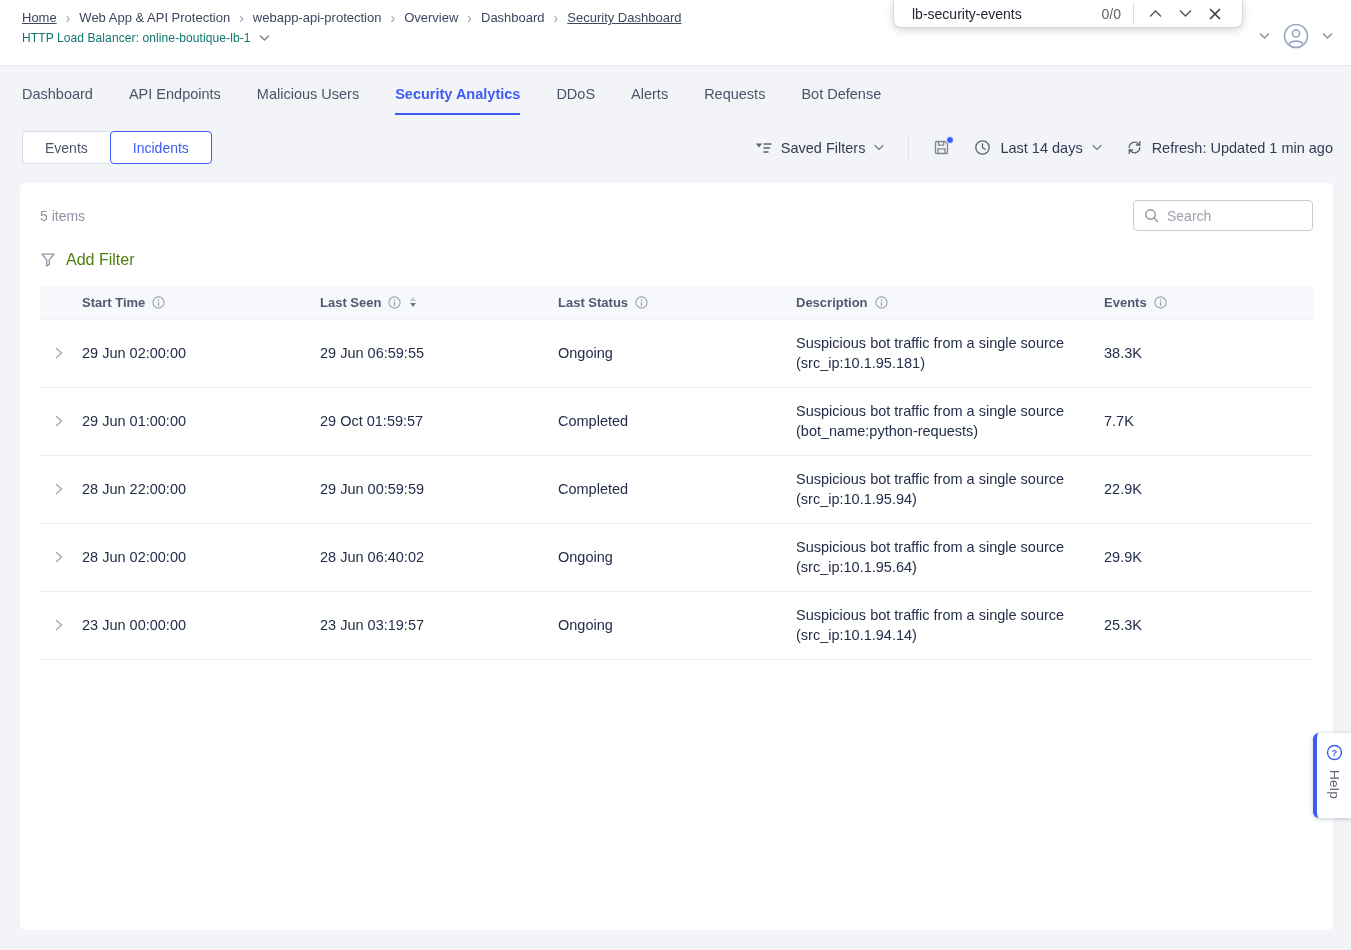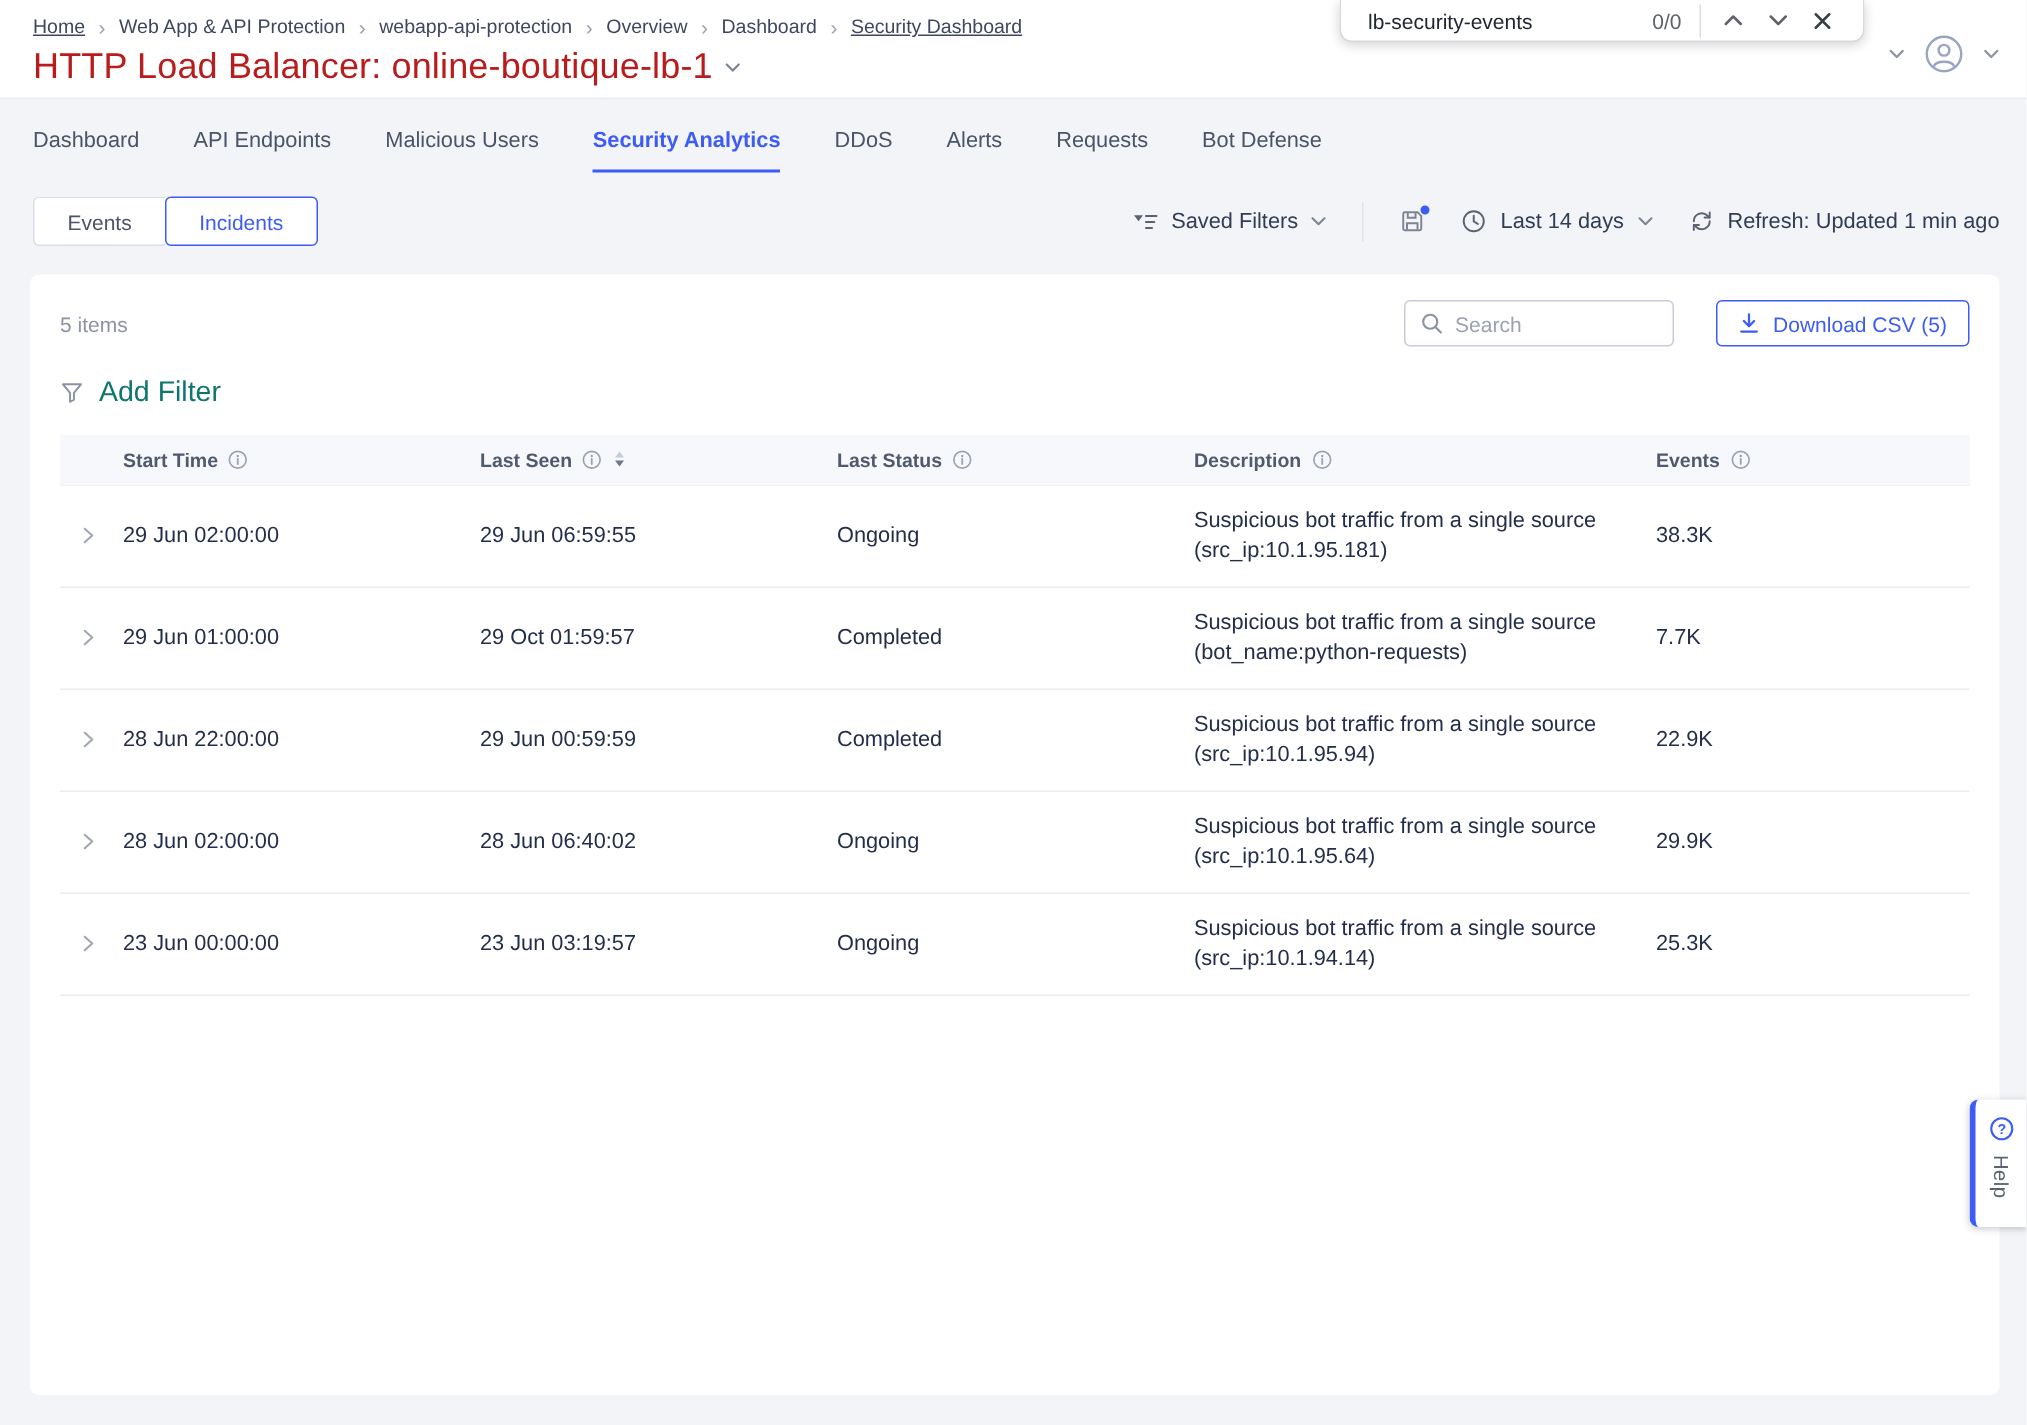--- a/index.html
+++ b/index.html
@@ -18,21 +18,21 @@
     padding:10px 22px 0 22px;
     border-bottom:1px solid #e9ebf0;
     position:relative;
     z-index:1;
   }
   .breadcrumb { display:flex; align-items:center; font-size:13px; color:#3e4760; }
   .crumb { color:#3e4760; text-decoration:none; cursor:pointer; }
   .crumb.link { text-decoration:underline; }
   .crumb-sep { color:#9aa1af; padding:0 9px; font-size:14px; line-height:1; }
   .title-row { display:flex; align-items:center; gap:8px; margin-top:6px; }
-  .page-title { font-size:24px; font-weight:500; color:#b91c1c; letter-spacing:.1px; }
+  .page-title { font-size:12px; font-weight:500; color:#0f766e; letter-spacing:.1px; }
   .chev { display:inline-block; }
   .topbar-right { position:absolute; right:18px; top:22px; display:flex; align-items:center; gap:12px; }
 
   
   .findbar {
     position:absolute; left:893px; top:0; width:350px; height:28px;
     background:#fff;
     border:1px solid #d5d8de; border-top:none;
     border-radius:0 0 8px 8px;
     box-shadow:0 2px 8px rgba(0,0,0,.18);
@@ -85,21 +85,21 @@
     display:flex; align-items:center; gap:8px; padding:0 10px; background:#fff;
   }
   .search-box input { border:none; outline:none; width:100%; font-size:14px; font-family:"Liberation Sans",sans-serif; color:#242f4e; background:transparent; }
   .search-box input::placeholder { color:#9aa1af; }
   .download-btn {
     height:31px; border:1px solid #3d5bf5; color:#3d5bf5; background:#fff; border-radius:4px;
     display:flex; align-items:center; gap:9px; padding:0 14px; font-size:14px; cursor:pointer;
     font-family:"Liberation Sans",sans-serif;
   }
   .add-filter-row { display:flex; align-items:center; gap:10px; margin-top:20px; }
-  .add-filter-link { color:#0f766e; font-size:19px; text-decoration:none; cursor:pointer; }
+  .add-filter-link { color:#4d7c0f; font-size:16px; text-decoration:none; cursor:pointer; }
 
   
   table { width:100%; border-collapse:collapse; table-layout:fixed; margin-top:17px; }
   thead th {
     background:#f7f8fb; height:33px; text-align:left;
     font-size:13px; font-weight:700; color:#50596e;
   }
   .th-inner { display:flex; align-items:center; gap:7px; }
   tbody td { height:68px; border-bottom:1px solid #eaecf1; font-size:14.5px; color:#232e4a; vertical-align:middle; }
   tbody tr:first-child td { border-top:1px solid #f1f2f6; }
@@ -263,29 +263,20 @@
     <div class="head-right">
       <div class="search-box">
         <span>
           <svg width="15" height="15" viewBox="0 0 15 15">
             <circle cx="6.5" cy="6.5" r="4.7" fill="none" stroke="#8b92a5" stroke-width="1.4"></circle>
             <path d="M10.1 10.1L13.6 13.6" stroke="#8b92a5" stroke-width="1.4" stroke-linecap="round"></path>
           </svg>
         </span>
         <input type="text" placeholder="Search" style="">
       </div>
-      <button class="download-btn">
-        <span>
-          <svg width="14" height="15" viewBox="0 0 14 15">
-            <path d="M7 1.5v7.8M3.6 6L7 9.5 10.4 6" fill="none" stroke="#3d5bf5" stroke-width="1.5" stroke-linecap="round" stroke-linejoin="round"></path>
-            <path d="M1.8 13h10.4" stroke="#3d5bf5" stroke-width="1.5" stroke-linecap="round"></path>
-          </svg>
-        </span>
-        <span>Download CSV (5)</span>
-      </button>
     </div>
   </div>
 
   <div class="add-filter-row">
     <span>
       <svg width="16" height="16" viewBox="0 0 16 16">
         <path d="M2 2.2h12L9.3 7.9v4.6l-2.6 1.4V7.9L2 2.2z" fill="none" stroke="#8b92a5" stroke-width="1.3" stroke-linejoin="round"></path>
       </svg>
     </span>
     <a class="add-filter-link">Add Filter</a>

